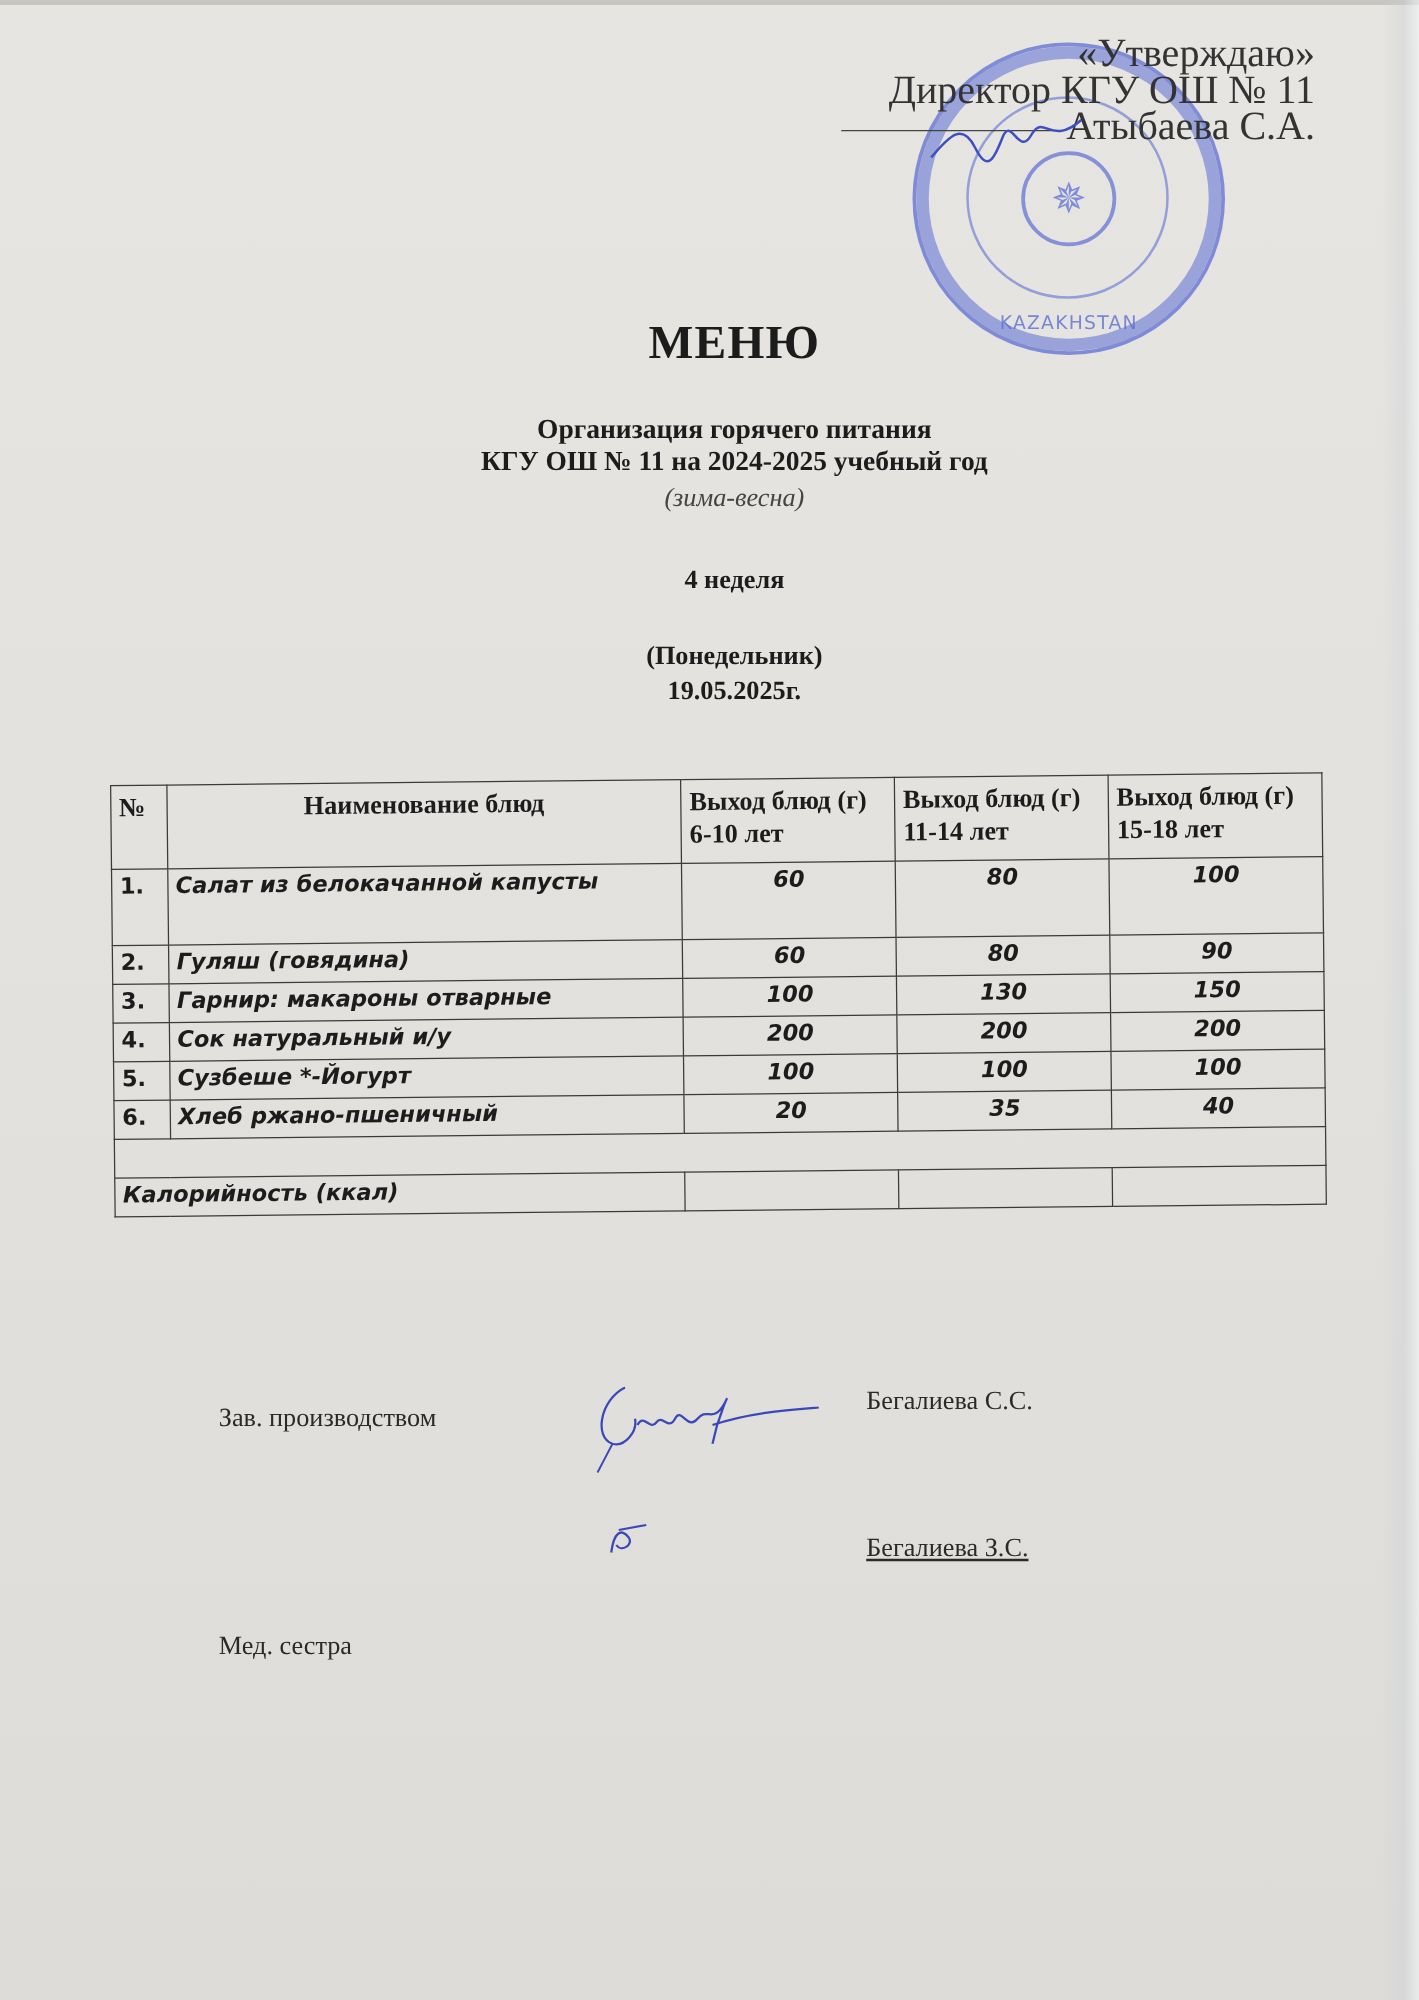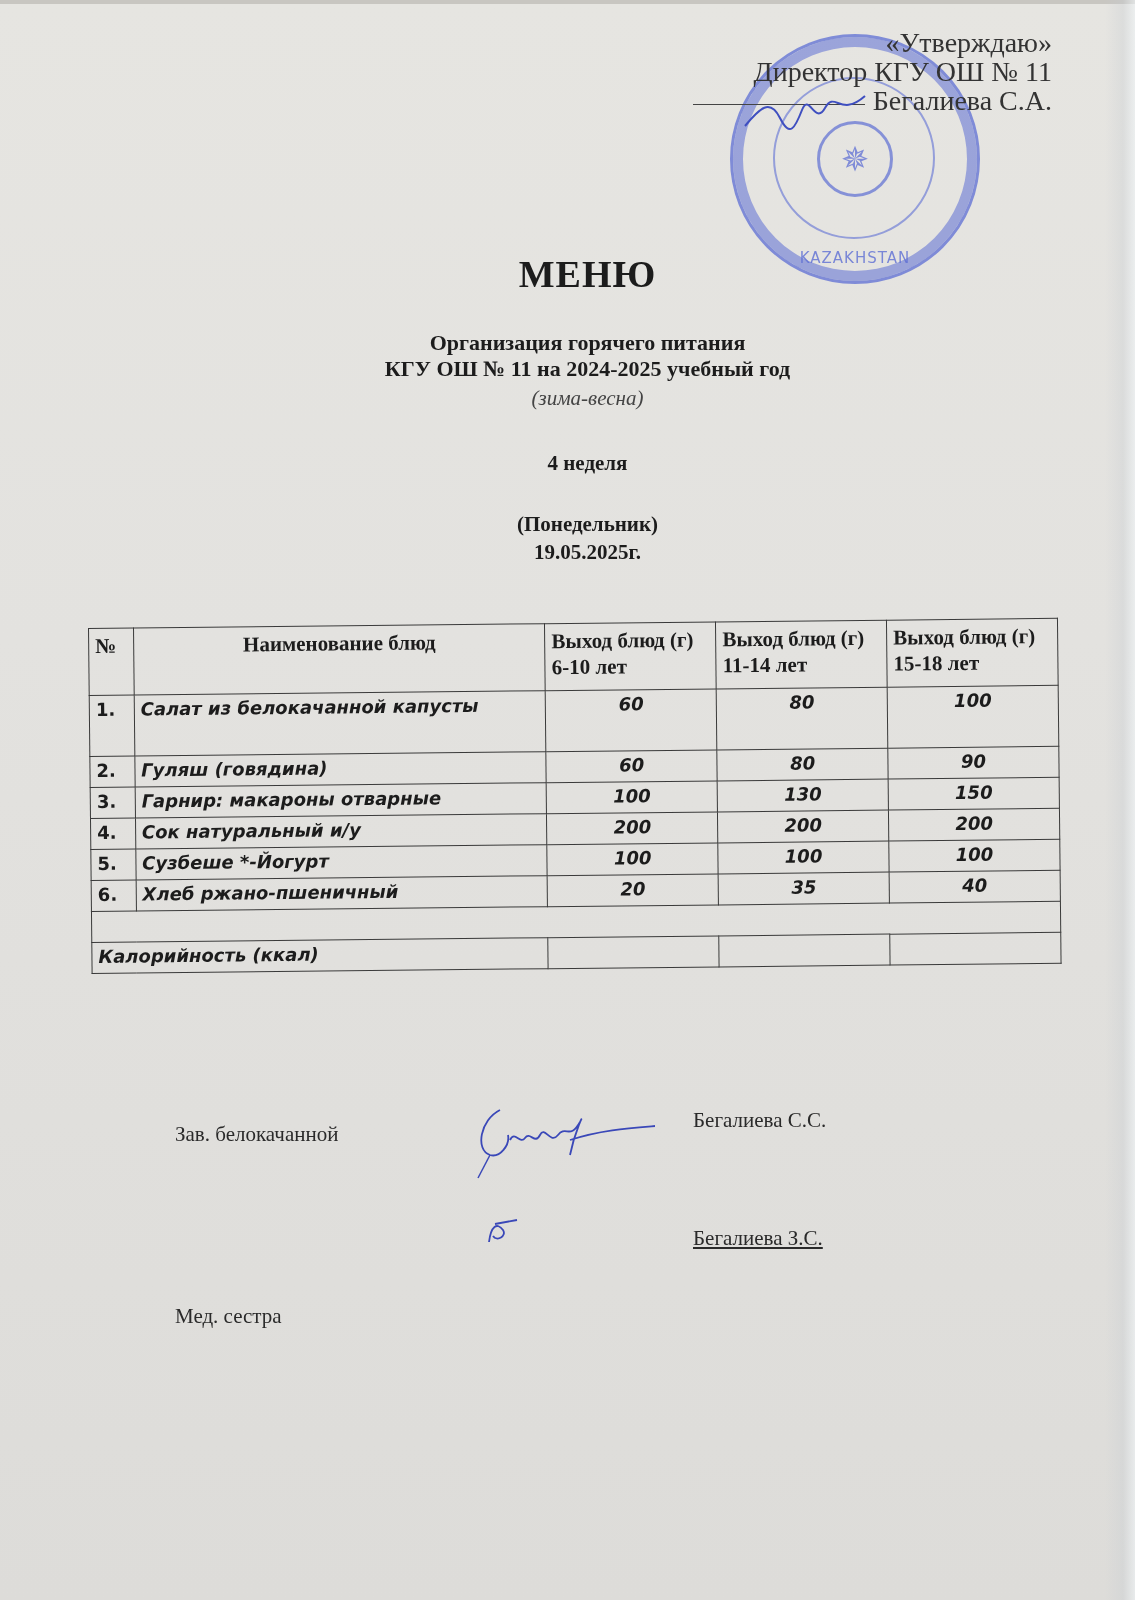--- a/index.html
+++ b/index.html
@@ -10,21 +10,21 @@
     font-family: "Liberation Serif", serif;
     color:#1c1c1c;
   }
   .top-edge { position:absolute; left:0; top:0; width:100%; height:4px; background:#a9a7a1; opacity:.5; }
   .right-edge {
     position:absolute; right:0; top:0; width:30px; height:100%;
     background: linear-gradient(90deg, rgba(0,0,0,0) 0%, rgba(200,205,210,.35) 60%, rgba(240,245,248,.6) 100%);
   }
   .approve {
     position:absolute; right:83px; top:28px; text-align:right;
-    font-size:28px; line-height:29px; color:#333;
+    font-size:32px; line-height:29px; color:#333;
   }
   .approve .sign-line {
     display:inline-block; width:172px; border-bottom:1px solid #444; margin-right:8px; height:1px; vertical-align:middle;
   }
   .stamp {
     position:absolute; left:730px; top:34px; width:244px; height:244px; border-radius:50%;
     border:3px solid rgba(70,90,210,.75);
     box-shadow: inset 0 0 0 8px rgba(255,255,255,0), inset 0 0 0 10px rgba(70,90,210,.55);
     opacity:.85;
   }
@@ -92,21 +92,21 @@
 <div class="stamp">
   <div class="inner"></div>
   <div class="emblem">✵</div>
   <div class="ring-text">KAZAKHSTAN</div>
 </div>
 
 <div class="approve">
   <div>«Утверждаю»</div>
   <div>Директор КГУ ОШ № 11</div>
   <div>
-    <span class="sign-line"></span><span>Бегалиева С.А.</span>
+    <span class="sign-line"></span><span>Атыбаева С.А.</span>
   </div>
 </div>
 <svg class="director-sign" viewBox="0 0 130 50">
   <path d="M5 38 C20 20, 30 10, 40 30 S55 40, 62 22 S75 38, 85 20 S100 30, 125 8" fill="none" stroke="#3f4fc0" stroke-width="2"></path>
 </svg>
 
 <div class="title t-menu">МЕНЮ</div>
 <div class="title t-org1">Организация горячего питания</div>
 <div class="title t-org2">КГУ ОШ № 11 на 2024-2025 учебный год</div>
 <div class="title t-season">(зима-весна)</div>
@@ -172,21 +172,21 @@
     </tr>
     <tr>
       <td colspan="2">Калорийность (ккал)</td>
       <td class="val"></td>
       <td class="val"></td>
       <td class="val"></td>
     </tr>
   </tbody>
 </table>
 
-<div class="sig-row sig-l1">Зав. белокачанной</div>
+<div class="sig-row sig-l1">Зав. производством</div>
 <svg class="sig1" viewBox="0 0 190 80">
   <path d="M30 10 C10 20, 5 50, 20 55 C30 58, 40 45, 38 35 M40 40 C45 30, 50 45, 55 38 S65 45, 70 35 S80 45, 88 35 S100 40, 110 22 C115 12, 105 30, 100 55 M100 40 C130 30, 160 28, 185 26" fill="none" stroke="#3a48b8" stroke-width="1.8"></path>
   <path d="M20 55 L8 78" fill="none" stroke="#3a48b8" stroke-width="1.5"></path>
 </svg>
 <div class="sig-row sig-r1">Бегалиева С.С.</div>
 
 <div class="sig-row sig-l2">Мед. сестра</div>
 <svg class="sig2" viewBox="0 0 40 30">
   <path d="M6 26 C8 10, 14 6, 20 14 C24 20, 14 26, 10 20 M12 8 L34 4" fill="none" stroke="#3a48b8" stroke-width="1.8"></path>
 </svg>

